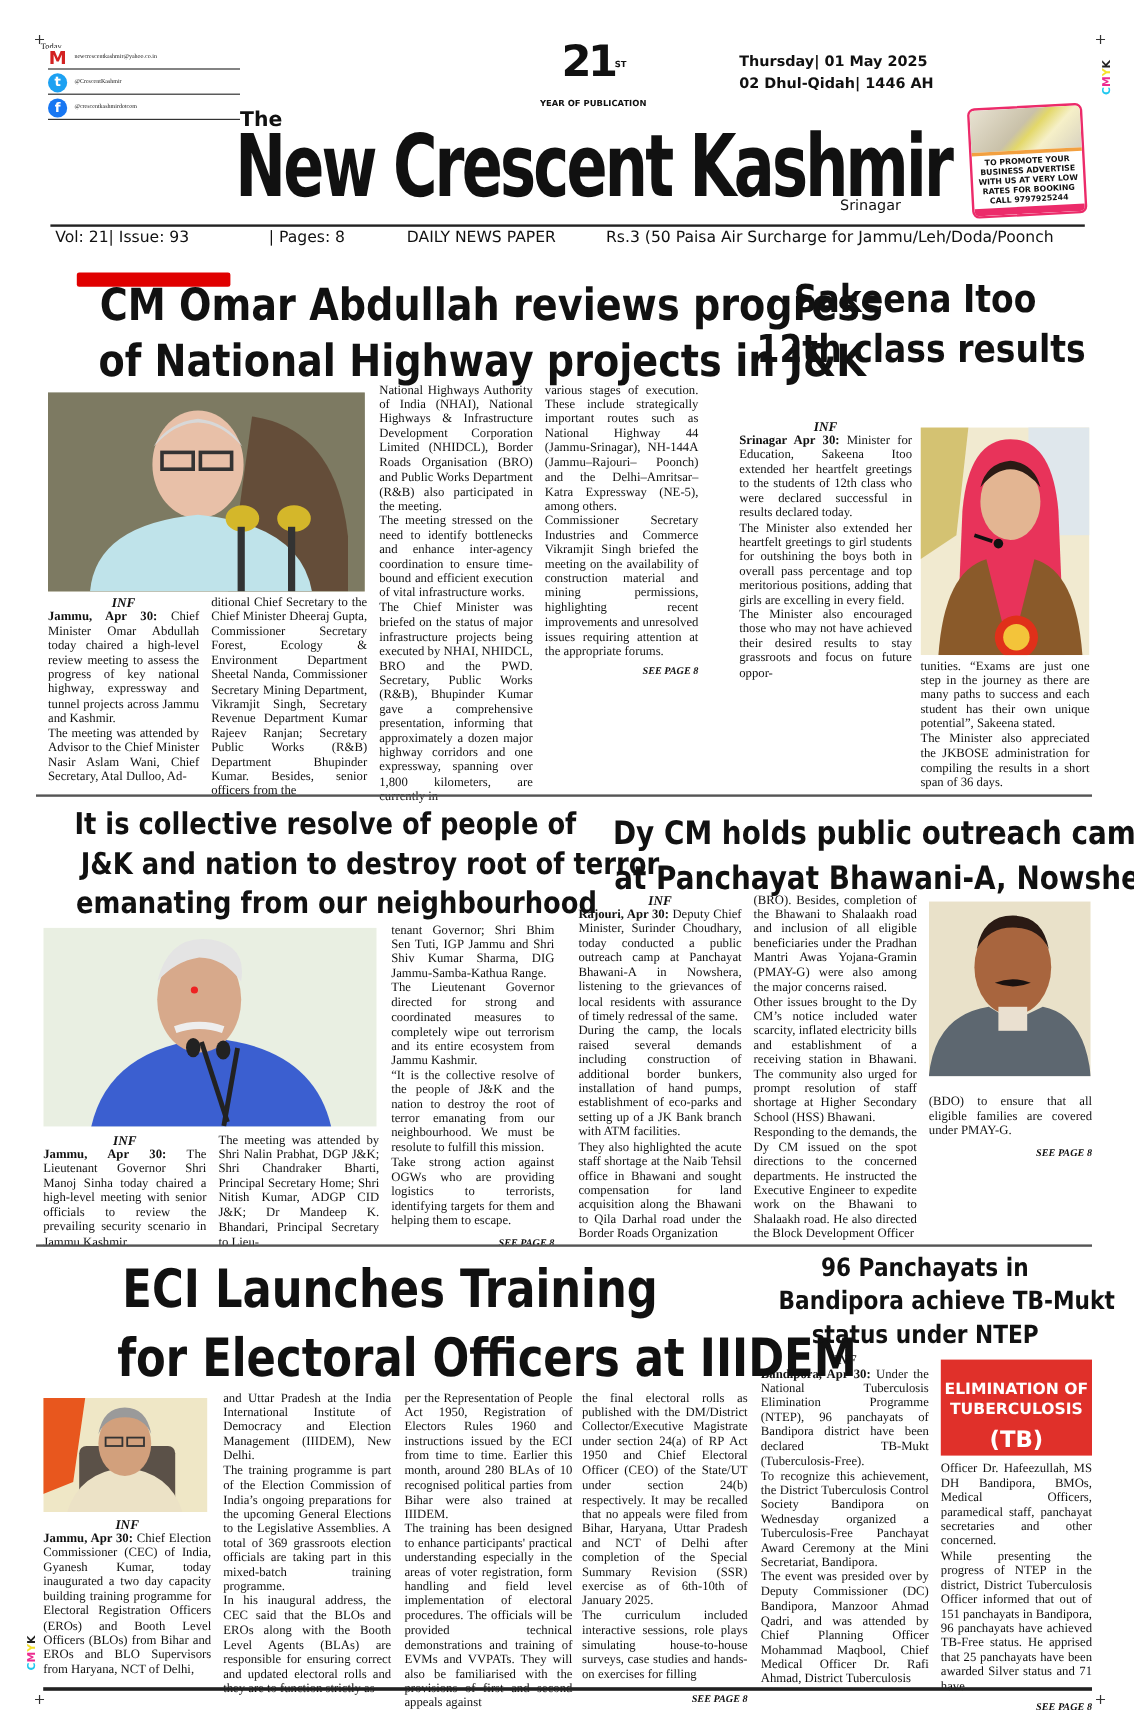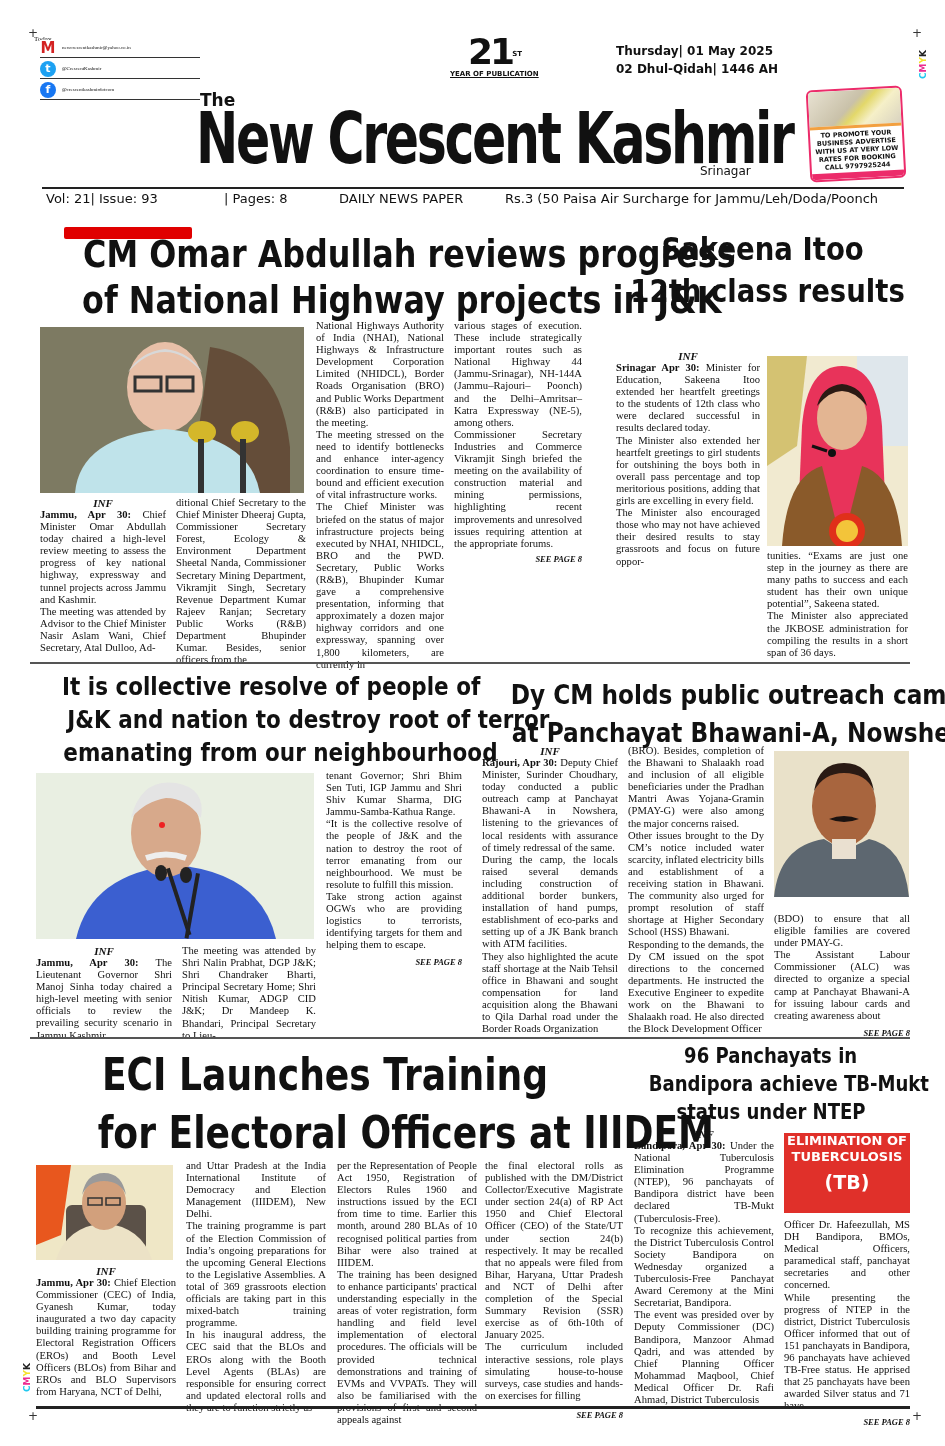--- a/index.html
+++ b/index.html
@@ -14,21 +14,21 @@
   .contact-row .ic { width: 16px; height: 16px; margin-right: 6px; display: inline-flex; align-items: center; justify-content: center; font: bold 11px "DejaVu Sans", sans-serif; color: #fff; border-radius: 50%; flex: none; }
   .contact-row .txt { font: 5px "Liberation Serif", serif; color: #111; white-space: nowrap; }
   .ic-mail { background: #fff !important; color: #d32222 !important; border-radius: 0 !important; font-size: 15px !important; font-weight: bold; }
   .ic-tw { background: #1da1f2; }
   .ic-fb { background: #1877f2; }
   .today { left: 34px; top: 35px; font: 7px "Liberation Serif", serif; }
 
   .pub-year { left: 450px; top: 34px; width: 80px; text-align: center; }
   .pub-year .num { font: bold 36px "DejaVu Sans", sans-serif; letter-spacing: -3px; line-height: 36px; position: relative; display: inline-block; }
   .pub-year .num sup { font-size: 7px; letter-spacing: 0; position: absolute; top: 2px; right: -10px; }
-  .pub-year .lbl { font: bold 7px "DejaVu Sans", sans-serif; letter-spacing: 0; white-space: nowrap; margin-top: 0; text-decoration: underline; }
+  .pub-year .lbl { font: bold 7px "DejaVu Sans", sans-serif; letter-spacing: 0; white-space: nowrap; margin-top: 12px; }
 
   .dateline { left: 616px; top: 42px; font: bold 12px "DejaVu Sans", sans-serif; line-height: 18px; }
 
   .the { left: 200px; top: 90px; font: bold 17px "DejaVu Sans", sans-serif; }
   .title { left: 196px; top: 96px; font: bold 72px "DejaVu Sans Condensed", "DejaVu Sans", sans-serif; letter-spacing: -3px; transform: scaleX(0.78); transform-origin: left top; white-space: nowrap; line-height: 84px; }
   .srinagar { left: 700px; top: 164px; font: 12px "DejaVu Sans", sans-serif; }
 
   .ad-box { left: 808px; top: 88px; width: 96px; height: 92px; border: 2px solid #ec2b6a; border-radius: 6px; transform: rotate(-3deg); background: #fff; overflow: hidden; }
   .ad-box .img { height: 38px; background: linear-gradient(135deg,#e8e2d2 0%,#c9c1a9 45%,#e3d86a 55%,#f6f0c8 70%,#d8d2c0 100%); border-bottom: 3px solid #f2a040; }
   .ad-box .txt { font: bold 6.5px "DejaVu Sans", sans-serif; text-align: center; line-height: 8px; padding: 2px 4px; }
@@ -52,21 +52,21 @@
   .col p { margin: 0; text-indent: 0; }
   .inf { text-align: center; font: italic bold 11px "Liberation Serif", serif; display: block; }
   .dl { font-weight: bold; }
   .see { font: italic bold 8.5px "Liberation Serif", serif; text-align: right; }
 
   .photo { position: absolute; overflow: hidden; }
   .rule { position: absolute; height: 2px; background: #555; }
   .rule-thick { position: absolute; height: 3px; background: #222; }
 
   .tb-box { left: 784px; top: 1133px; width: 126px; height: 80px; background: #e0302a; color: #fff; text-align: center; font-family: "DejaVu Sans", sans-serif; font-weight: bold; }
-  .tb-box .l1 { font-size: 13px; padding-top: 0; line-height: 16px; }
+  .tb-box .l1 { font-size: 13px; padding-top: 18px; line-height: 16px; }
   .tb-box .l2 { font-size: 19px; line-height: 34px; }
 
   .crop { position: absolute; font: 12px "DejaVu Sans", sans-serif; color: #333; }
 </style>
 </head>
 <body>
 
 <div class="crop" style="left:28px;top:26px;">+</div>
 <div class="crop" style="left:912px;top:26px;">+</div>
 <div class="crop" style="left:912px;top:1409px;">+</div>
@@ -217,20 +217,21 @@
 </div>
 <div class="col" style="left:36px;top:945px;width:136px;">
   <span class="inf">INF</span>
   <p><span class="dl">Jammu, Apr 30:</span> <span>The Lieutenant Governor Shri Manoj Sinha today chaired a high-level meeting with senior officials to review the prevailing security scenario in Jammu Kashmir.</span></p>
 </div>
 <div class="col" style="left:182px;top:945px;width:134px;">
   <p>The meeting was attended by Shri Nalin Prabhat, DGP J&amp;K; Shri Chandraker Bharti, Principal Secretary Home; Shri Nitish Kumar, ADGP CID J&amp;K; Dr Mandeep K. Bhandari, Principal Secretary to Lieu-</p>
 </div>
 <div class="col" style="left:326px;top:770px;width:136px;">
   <p>tenant Governor; Shri Bhim Sen Tuti, IGP Jammu and Shri Shiv Kumar Sharma, DIG Jammu-Samba-Kathua Range.</p>
+  <p>The Lieutenant Governor directed for strong and coordinated measures to completely wipe out terrorism and its entire ecosystem from Jammu Kashmir.</p>
   <p>“It is the collective resolve of the people of J&amp;K and the nation to destroy the root of terror emanating from our neighbourhood. We must be resolute to fulfill this mission.</p>
   <p>Take strong action against OGWs who are providing logistics to terrorists, identifying targets for them and helping them to escape.</p>
   <p class="see" style="margin-top:6px;">SEE PAGE 8</p>
 </div>
 
 <div class="hl" style="left:474px;top:676px;width:440px;font-size:27px;line-height:38px;">
   <div><span class="inner" style="transform:scaleX(0.86);">Dy CM holds public outreach camp</span></div>
   <div><span class="inner" style="transform:scaleX(0.86);">at Panchayat Bhawani-A, Nowshera</span></div>
 </div>
 <div class="col" style="left:482px;top:745px;width:136px;">
@@ -249,21 +250,20 @@
     <rect width="135" height="146" fill="#e9e1c9"></rect>
     <path d="M0 146 Q5 95 50 88 L70 100 L95 88 Q130 95 135 146Z" fill="#5d6770"></path>
     <ellipse cx="70" cy="55" rx="32" ry="40" fill="#a8653e"></ellipse>
     <path d="M40 40 Q45 12 70 12 Q95 12 100 40 Q92 22 70 22 Q50 22 40 40Z" fill="#2a1a14"></path>
     <path d="M55 68 Q70 62 85 68 Q70 74 55 68Z" fill="#1a1210"></path>
     <rect x="58" y="88" width="24" height="20" fill="#eae0d0"></rect>
   </svg>
 </div>
 <div class="col" style="left:774px;top:913px;width:136px;">
   <p>(BDO) to ensure that all eligible families are covered under PMAY-G.</p>
-  <p>The Assistant Labour Commissioner (ALC) was directed to organize a special camp at Panchayat Bhawani-A for issuing labour cards and creating awareness about</p>
   <p class="see" style="margin-top:6px;">SEE PAGE 8</p>
 </div>
 
 <div class="rule" style="left:30px;top:1037px;width:880px;"></div>
 
 <div class="hl" style="left:30px;top:1046px;width:590px;font-size:44px;line-height:58px;">
   <div><span class="inner" style="transform:scaleX(0.82);">ECI Launches Training</span></div>
   <div><span class="inner" style="transform:scaleX(0.82);">for Electoral Officers at IIIDEM</span></div>
 </div>
 <div class="photo" style="left:36px;top:1165px;width:137px;height:95px;">

